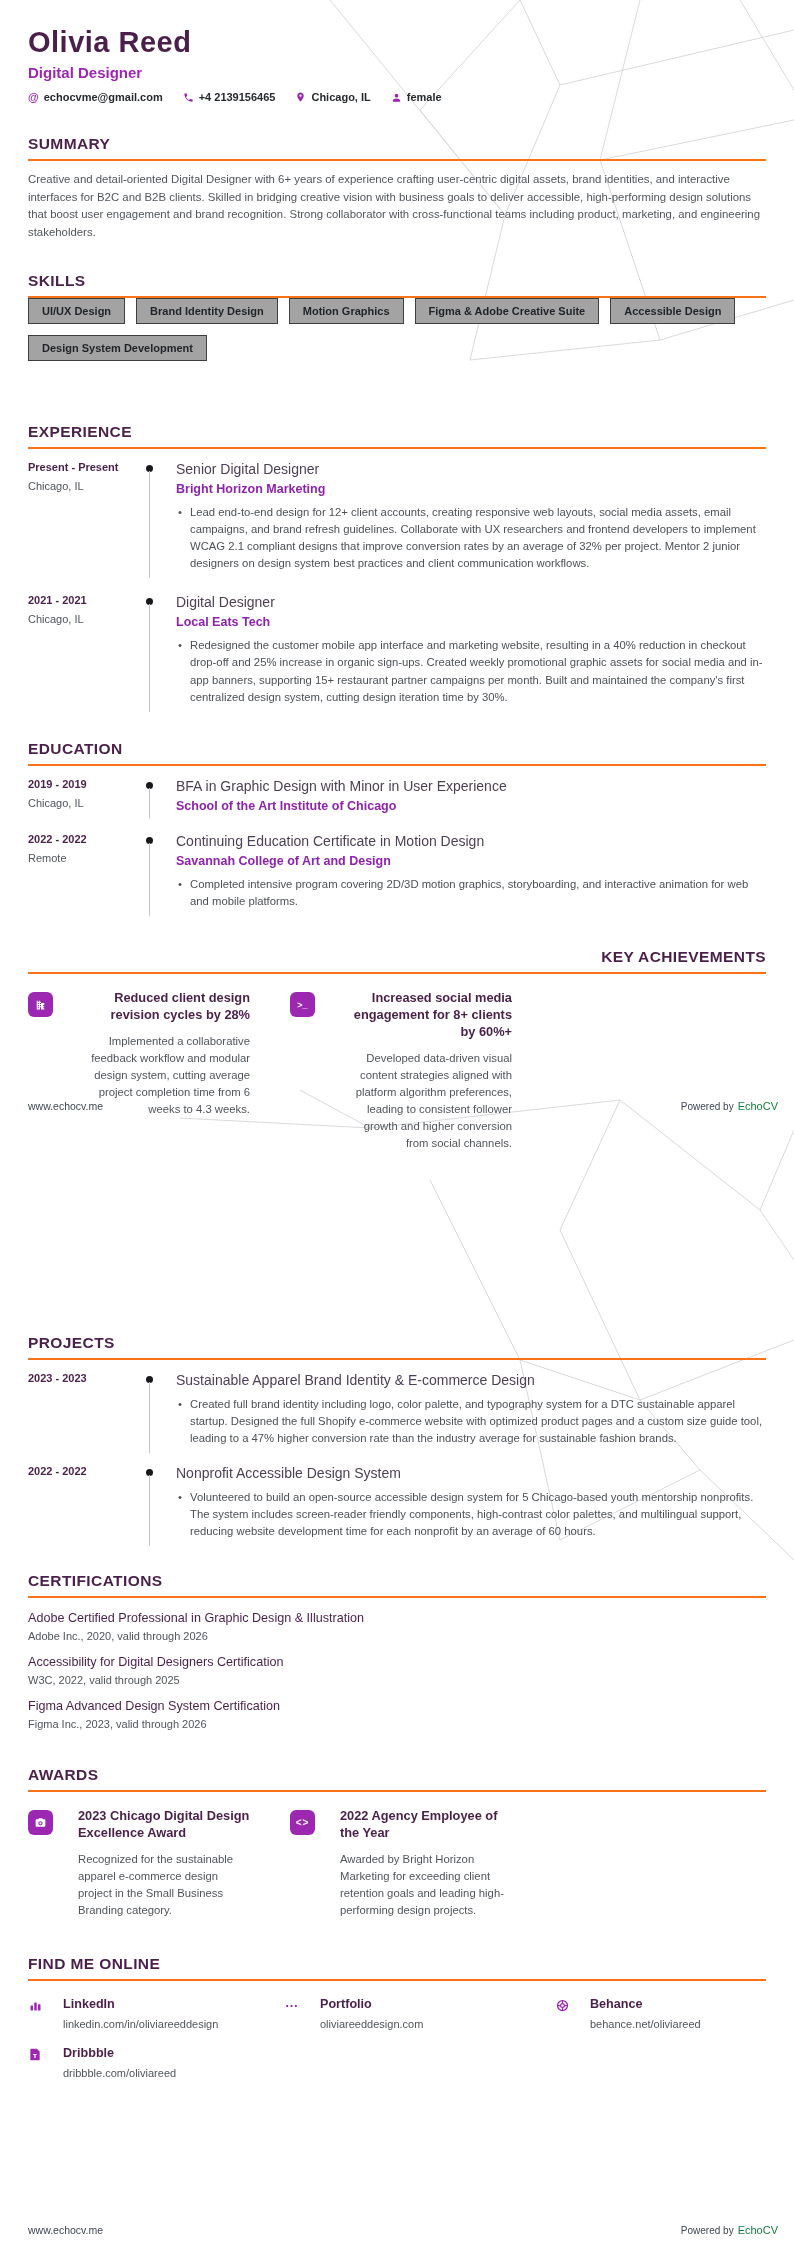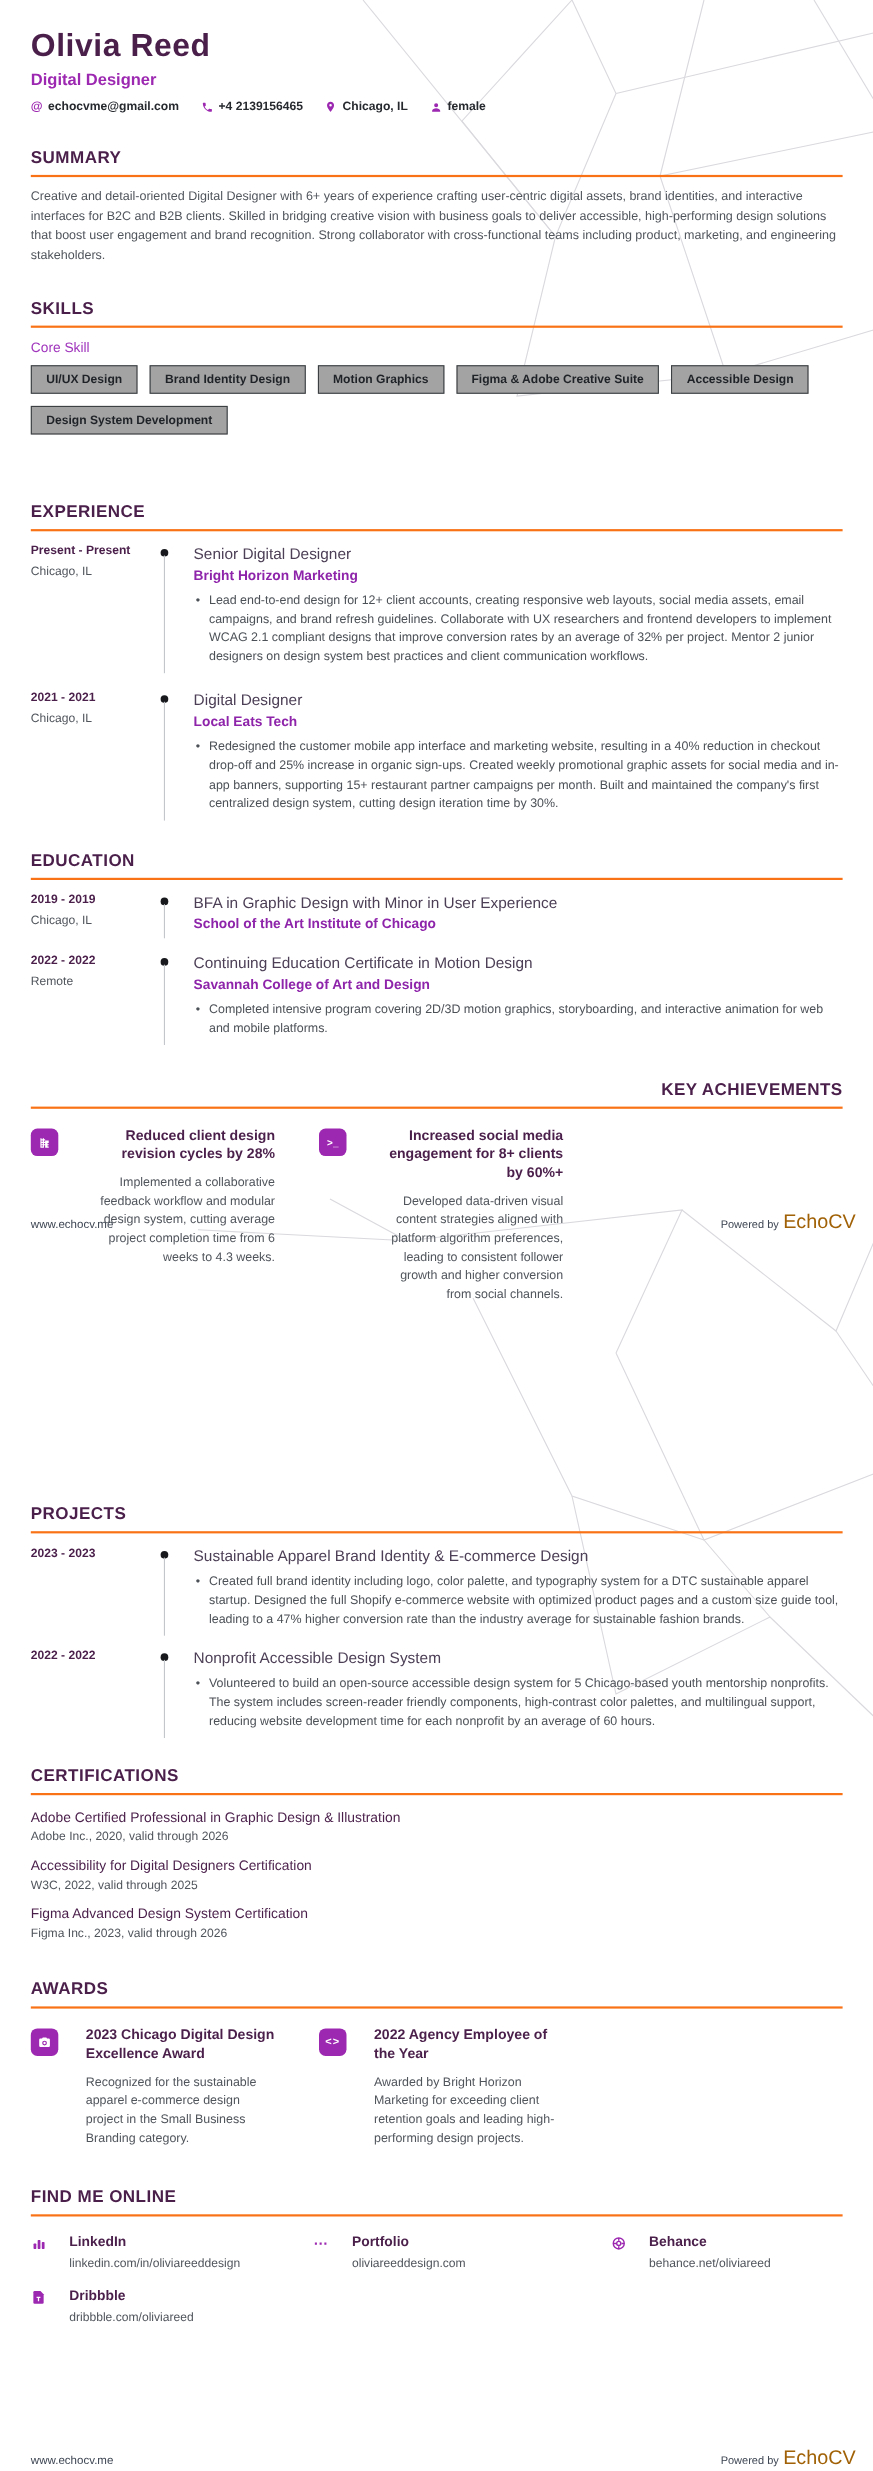--- a/index.html
+++ b/index.html
@@ -61,21 +61,21 @@
   .link-item{display:flex;gap:15px;}
   .link-icon{width:20px;flex:none;color:#9c27b0;font-size:13px;font-weight:bold;margin-top:1px;}
   .link-icon svg{display:block;}
   .link-label{font-size:12.6px;font-weight:bold;color:#4a1f4a;}
   .link-url{font-size:11px;color:#50555c;margin-top:7px;}
 
   
   .footer{position:absolute;left:28px;right:16px;display:flex;justify-content:space-between;align-items:baseline;z-index:1;}
   .footer-site{font-size:10.5px;color:#3e4653;}
   .footer-powered{font-size:10px;color:#3e4653;}
-  .footer-brand{font-size:18px;color:#a16207;margin-left:4px;}
+  .footer-brand{font-size:11px;color:#15803d;margin-left:4px;}
   .footer1{top:1100px;}
   .footer2{top:2224px;}
 
   .section-projects{margin-top:182px;}
 </style>
 </head>
 <body>
 
 <div class="page">
 
@@ -136,21 +136,20 @@
       </div>
     </div>
 
     <div class="section" style="margin-top:32px;">
       <div class="sec-title">SUMMARY</div>
       <div class="summary-text">Creative and detail-oriented Digital Designer with 6+ years of experience crafting user-centric digital assets, brand identities, and interactive interfaces for B2C and B2B clients. Skilled in bridging creative vision with business goals to deliver accessible, high-performing design solutions that boost user engagement and brand recognition. Strong collaborator with cross-functional teams including product, marketing, and engineering stakeholders.</div>
     </div>
 
     <div class="section" style="margin-top:30px;">
       <div class="sec-title">SKILLS</div>
-      <div class="group-label">Core Skill</div>
       <div class="chips">
         <span class="chip">UI/UX Design</span>
         <span class="chip">Brand Identity Design</span>
         <span class="chip">Motion Graphics</span>
         <span class="chip">Figma &amp; Adobe Creative Suite</span>
         <span class="chip">Accessible Design</span>
         <span class="chip">Design System Development</span>
       </div>
     </div>
 

